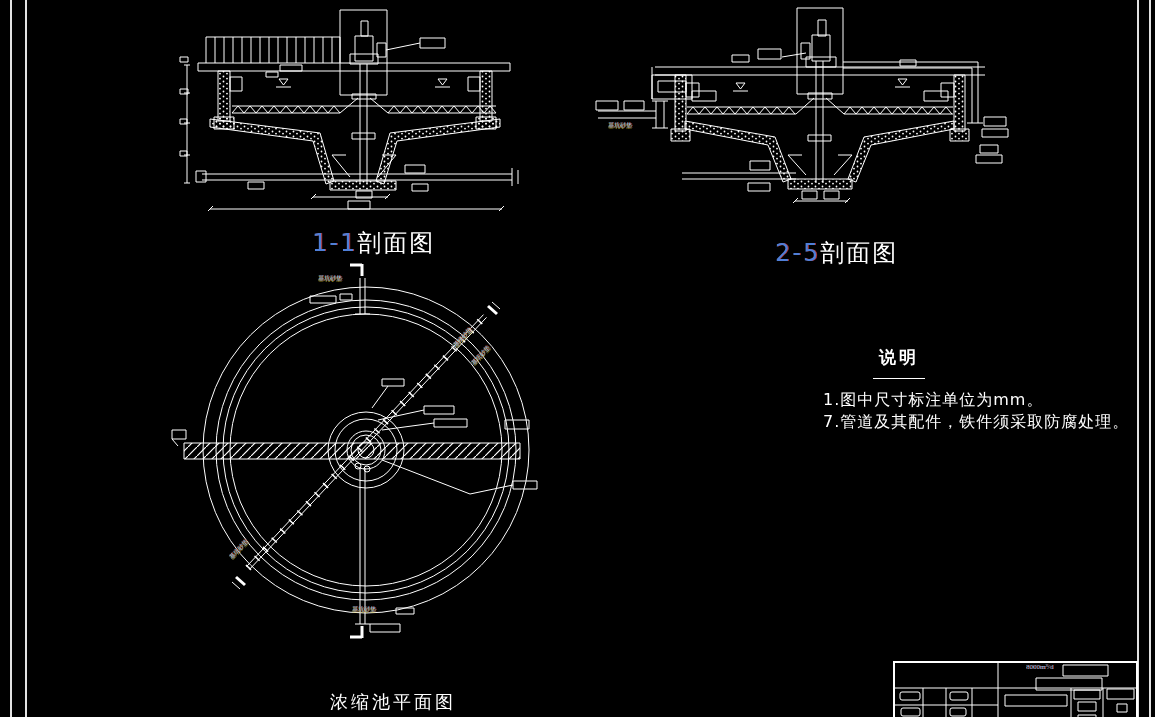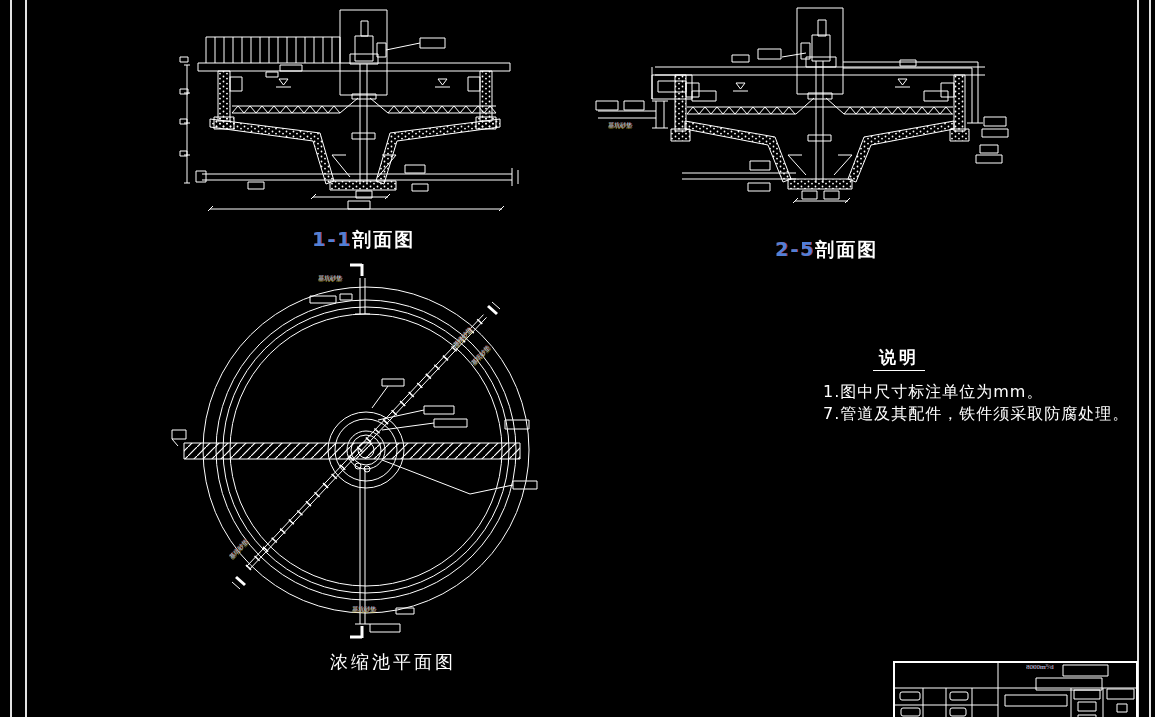--- a/index.html
+++ b/index.html
@@ -1,25 +1,25 @@
 <!DOCTYPE html>
 <html><head>
 <meta charset="utf-8">
 <style>
   html,body{margin:0;padding:0;background:#000;}
   #screen{position:relative;width:1155px;height:717px;background:#000;overflow:hidden;
           font-family:"DejaVu Sans",sans-serif;color:#fff;}
   .vline{position:absolute;top:0;width:2px;height:717px;background:#e2e2e2;}
   svg{position:absolute;overflow:visible;}
   .dwg *{vector-effect:non-scaling-stroke;}
-  .cap{position:absolute;color:#fff;font-size:19px;letter-spacing:2px;white-space:nowrap;font-weight:bold;}
+  .cap{position:absolute;color:#fff;font-size:24px;letter-spacing:2px;white-space:nowrap;}
   .cap .num{color:#4f7fd8;text-shadow:1px 0 0 #a33;}
   .notes{position:absolute;left:823px;top:346px;width:330px;}
   .notes h3{margin:0 0 6px 52px;display:inline-block;font-size:17px;font-weight:bold;
-            border-bottom:1px solid #fff;padding:0 6px 1px 6px;letter-spacing:3px;
+            border-bottom:1px solid #fff;padding:0 6px 9px 6px;letter-spacing:3px;
             margin-left:50px;}
   .notes ol{list-style:none;margin:4px 0 0 0;padding:0;}
   .notes li{font-size:16px;line-height:22px;white-space:nowrap;letter-spacing:1px;}
   .tiny{position:absolute;font-size:6px;line-height:6px;color:#6fbfff;
         text-shadow:1px 0 0 #d84b2a,0 1px 0 #d8c22a;white-space:nowrap;transform-origin:left top;}
   .tiny.rot{transform:rotate(-47deg);}
   .cap3{position:absolute;color:#fff;font-size:18px;letter-spacing:3px;white-space:nowrap;}
   .tblock{position:absolute;left:893px;top:661px;width:246px;height:56px;overflow:hidden;}
   .capacity{position:absolute;left:133px;top:2px;font-size:7px;line-height:8px;color:#6fbfff;
             text-shadow:1px 0 0 #d84b2a;white-space:nowrap;font-family:Liberation Serif, serif;}
@@ -308,21 +308,21 @@
         <rect x="264" y="161" width="33" height="8"></rect>
         <line x1="212" y1="202" x2="300" y2="236"></line>
         <rect x="343" y="223" width="24" height="8"></rect>
         <line x1="300" y1="236" x2="343" y2="227"></line>
         <rect x="335" y="162" width="24" height="9"></rect>
         <rect x="2" y="172" width="14" height="9"></rect>
         <line x1="2" y1="181" x2="8" y2="188"></line>
       </g>
     </g>
   </svg>
-  <div class="cap3" style="left:330px;top:650px">浓缩池平面图</div>
+  <div class="cap3" style="left:330px;top:690px">浓缩池平面图</div>
 
   <div class="tiny" style="left:608px;top:122px">基坑砂垫</div>
   <div class="tiny" style="left:318px;top:275px">基坑砂垫</div>
   <div class="tiny rot" style="left:452px;top:344px">基坑砂垫</div>
   <div class="tiny rot" style="left:470px;top:362px">基坑砂垫</div>
   <div class="tiny rot" style="left:228px;top:556px">基坑砂垫</div>
   <div class="tiny" style="left:352px;top:606px">基坑砂垫</div>
 
   <div class="notes">
     <h3>说明</h3>

